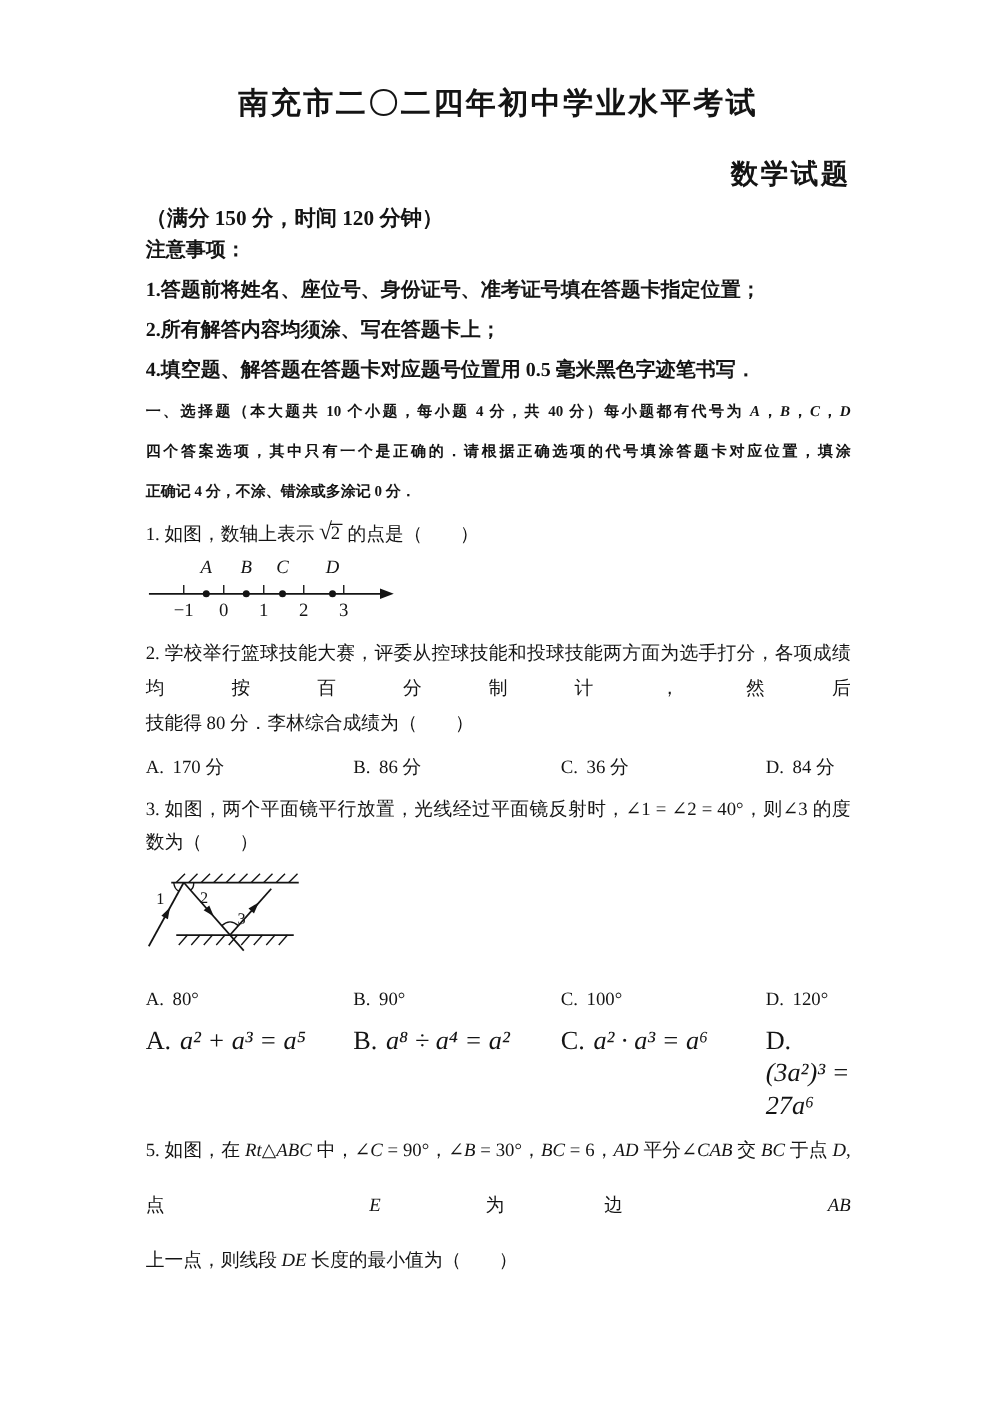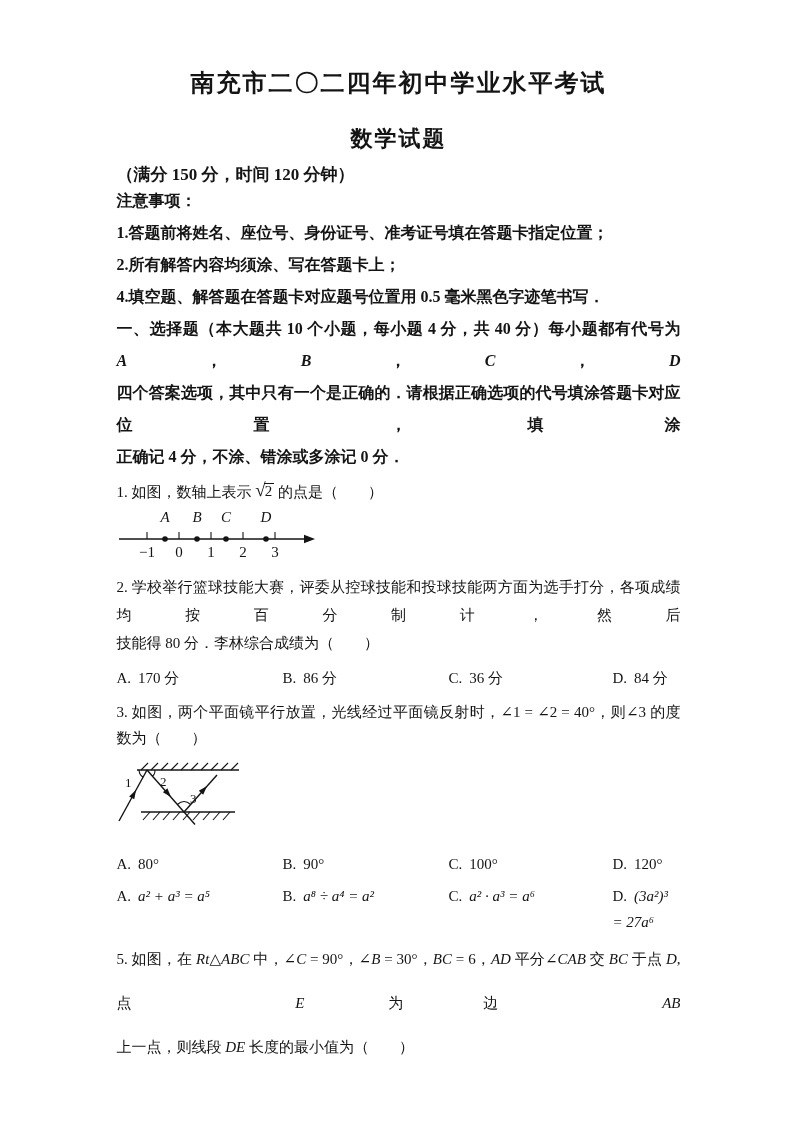--- a/index.html
+++ b/index.html
@@ -10,39 +10,39 @@
     background:#ffffff;
     color:#141414;
     font-family:"Liberation Serif","DejaVu Serif",serif;
     font-size:15px;
     box-sizing:border-box;
     padding:68px 68px 0 72px;
     overflow:hidden;
   }
   h1,h2{margin:0;text-align:center;font-weight:bold;}
   h1{font-size:24px;line-height:30px;letter-spacing:2px;}
-  h2{font-size:22px;line-height:26px;margin-top:28px;letter-spacing:2px;}
+  h2{font-size:22px;line-height:26px;margin-top:28px;letter-spacing:2px;text-align:right;}
   .meta{font-weight:bold;font-size:17px;line-height:21px;margin-top:12px;}
   .notices{margin-top:0;font-weight:bold;font-size:16px;}
   .nline{line-height:32px;}
-  .sec{font-weight:bold;font-size:16px;}
+  .sec{font-weight:bold;font-size:12px;}
   .sec .rline{line-height:32px;}
   .rline{text-align:justify;}
   .rline:not(:last-child){text-align-last:justify;}
   .q{margin:0;}
   .stem{font-size:15px;}
   .lh26 .rline{line-height:26px;}
   .lh28 .rline{line-height:28px;}
   .lh44 .rline{line-height:44px;}
   .mi{font-style:italic;}
   .sqrt{white-space:nowrap;vertical-align:1px;}
   .sqrt .rad{font-size:19px;}
   .sqrt .vinc{display:inline-block;font-size:15px;line-height:1.05;border-top:1.6px solid #141414;margin-left:-2px;padding:0 2px 0 1px;}
   .opts{display:grid;grid-template-columns:166px 166px 164px 1fr;font-size:15px;line-height:22px;}
-  .opts.tall{line-height:26px;font-size:15px;}
+  .opts.tall{line-height:26px;font-size:21px;}
   .opt-label{margin-right:7px;}
   .opt-math{font-style:italic;}
   .fig{display:block;}
   .fig .ln{stroke:#141414;stroke-width:1.4;fill:none;}
   .fig .thin{stroke:#141414;stroke-width:1.1;fill:none;}
   .fig .fl{fill:#141414;stroke:none;}
   .fig text{font-family:"Liberation Serif","DejaVu Serif",serif;fill:#141414;}
   .fig .num{font-size:15px;text-anchor:middle;}
   .fig .ptl{font-size:15px;font-style:italic;text-anchor:middle;}
   .fig .ang{font-size:13px;}

